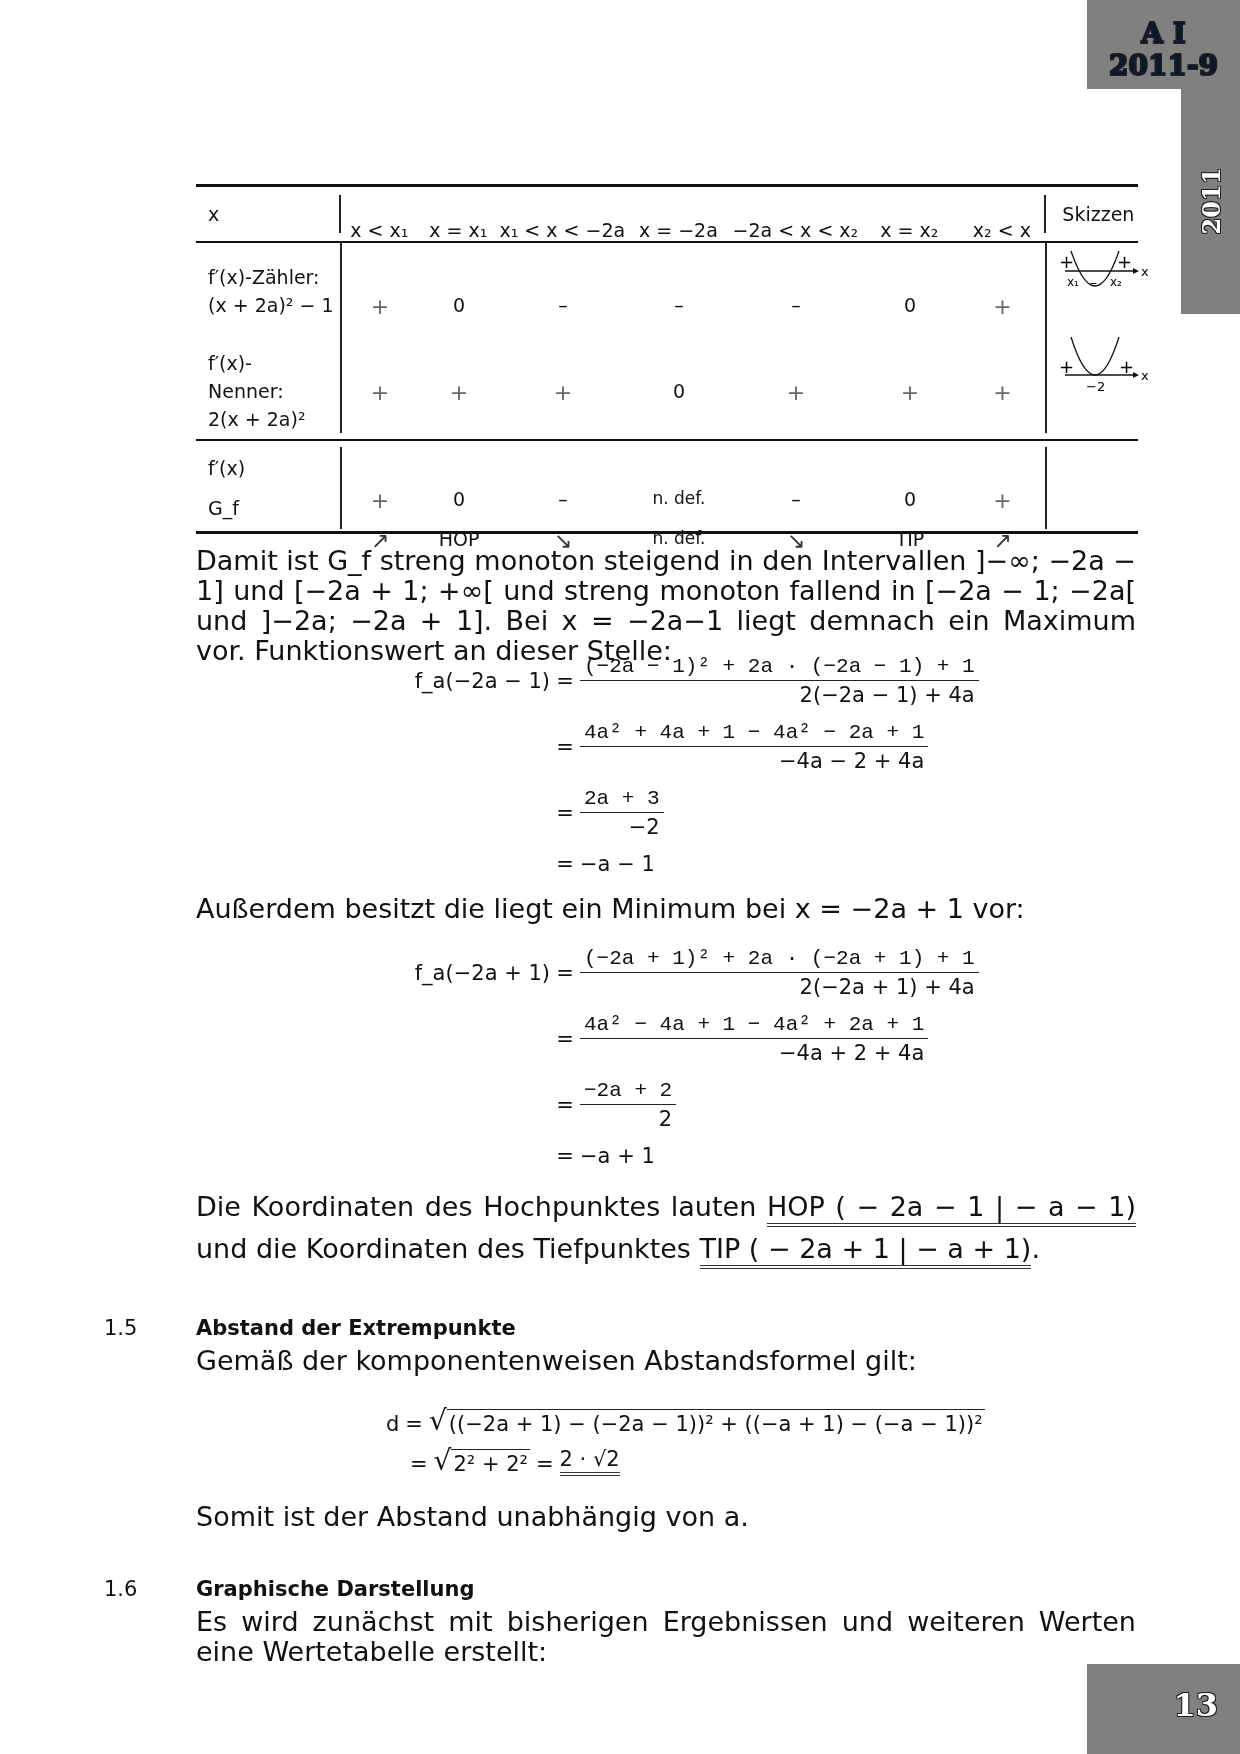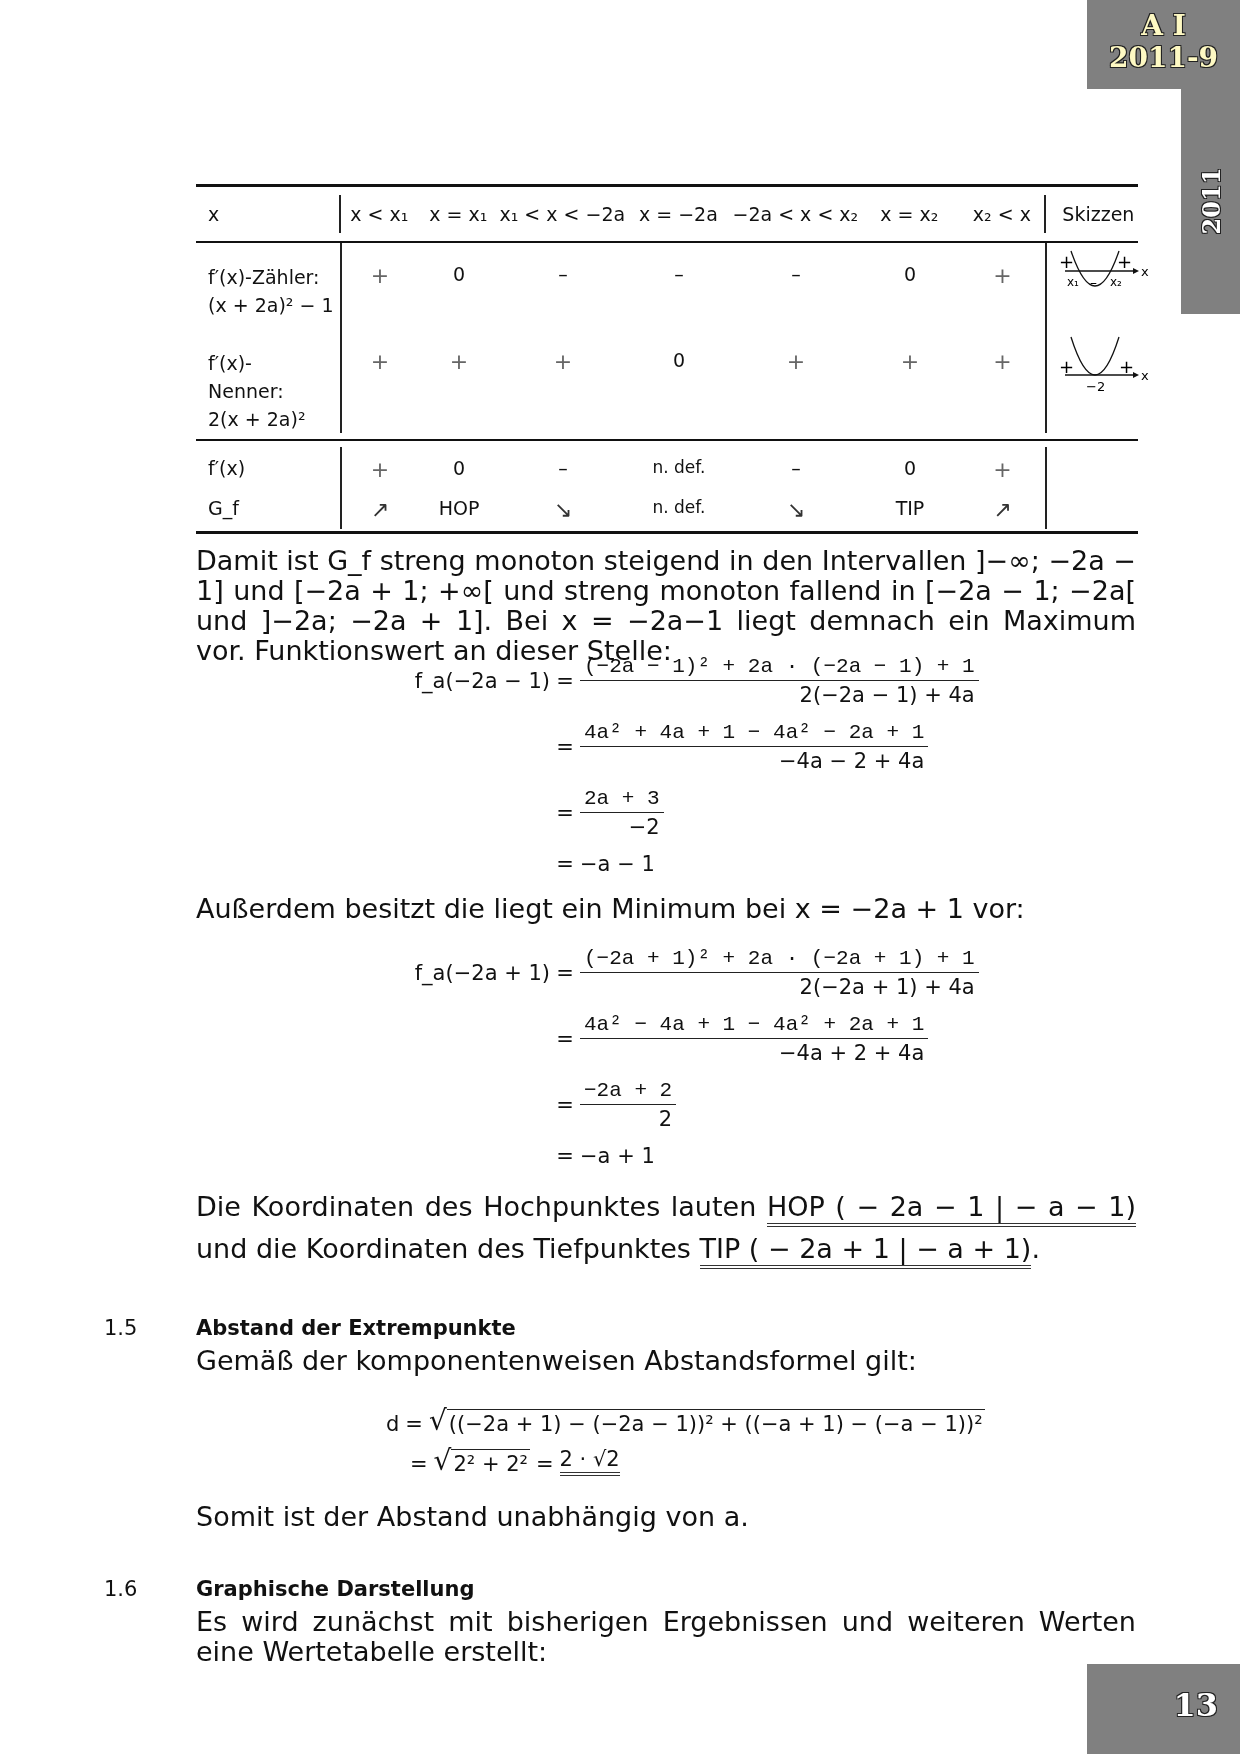--- a/index.html
+++ b/index.html
@@ -3,23 +3,23 @@
 <meta charset="utf-8">
 <style>
   html, body { margin: 0; padding: 0; }
   body {
     width: 1240px; height: 1754px; position: relative; overflow: hidden;
     background: #ffffff; color: #111;
     font-family: "DejaVu Sans", sans-serif; font-size: 21px;
   }
   .tab-top {
     position: absolute; left: 1087px; top: 0; width: 153px; height: 89px;
-    background: #808080; color: #fef9c3; text-align: center;
+    background: #808080; color: #0f172a; text-align: center;
     font-family: "DejaVu Serif", serif; font-weight: bold; font-size: 28px; line-height: 32px;
-    padding-top: 10px; box-sizing: border-box;
+    padding-top: 18px; box-sizing: border-box;
     text-shadow: -1px -1px 0 #222, 1px -1px 0 #222, -1px 1px 0 #222, 1px 1px 0 #222;
   }
   .tab-side {
     position: absolute; left: 1181px; top: 89px; width: 59px; height: 225px;
     background: #808080;
   }
   .tab-side span {
     position: absolute; left: 50%; top: 112px; transform: translate(-50%,-50%) rotate(-90deg);
     color: #fff; font-family: "DejaVu Serif", serif; font-weight: bold; font-size: 24px;
     text-shadow: -1px -1px 0 #222, 1px -1px 0 #222, -1px 1px 0 #222, 1px 1px 0 #222;
@@ -36,21 +36,21 @@
   .sign-table {
     position: absolute; left: 196px; top: 184px; width: 942px;
     border-top: 3px solid #111; border-bottom: 3px solid #111;
     font-size: 19px;
   }
   .st-row { display: flex; position: relative; }
   .st-head { height: 54px; align-items: center; border-bottom: 2px solid #111; }
   .st-label { width: 144px; padding-left: 12px; box-sizing: border-box; }
   .st-sep { width: 2px; background: #222; align-self: stretch; margin: 8px 0; }
   .st-cells { display: flex; width: 703px; }
-  .st-cell { text-align: center; white-space: nowrap; }
+  .st-cell { text-align: center; white-space: nowrap; margin-top: 31px; }
   .c0 { width: 76px; } .c1 { width: 82px; } .c2 { width: 126px; } .c3 { width: 106px; }
   .c4 { width: 128px; text-align: center; } .c5 { width: 100px; } .c6 { width: 85px; }
   .st-sketch-col { width: 92px; padding-left: 16px; box-sizing: border-box; }
   .st-body-a { border-bottom: 2px solid #111; }
   .st-sub { display: flex; height: 86px; align-items: flex-start; padding-top: 20px; box-sizing: border-box; }
   .st-sub.tall { height: 110px; }
   .sub-label { line-height: 28px; }
   .st-body-b .st-sub { height: 40px; padding-top: 10px; }
   .pm { color: #666; font-size: 22px; }
   .arrow { font-size: 22px; color: #333; }

